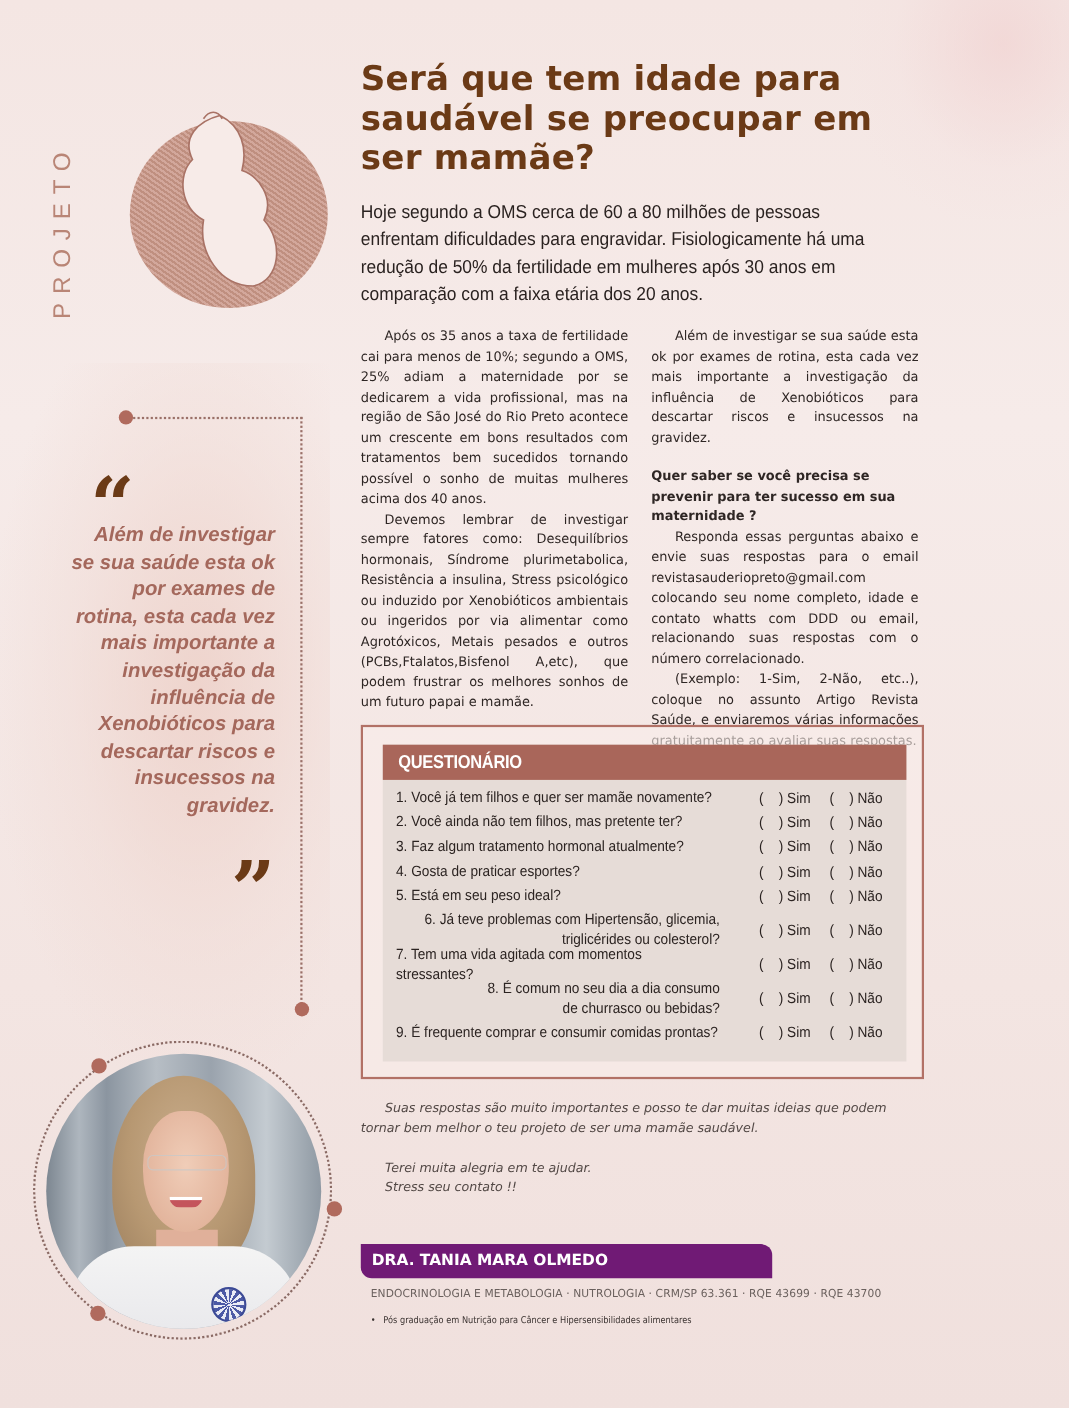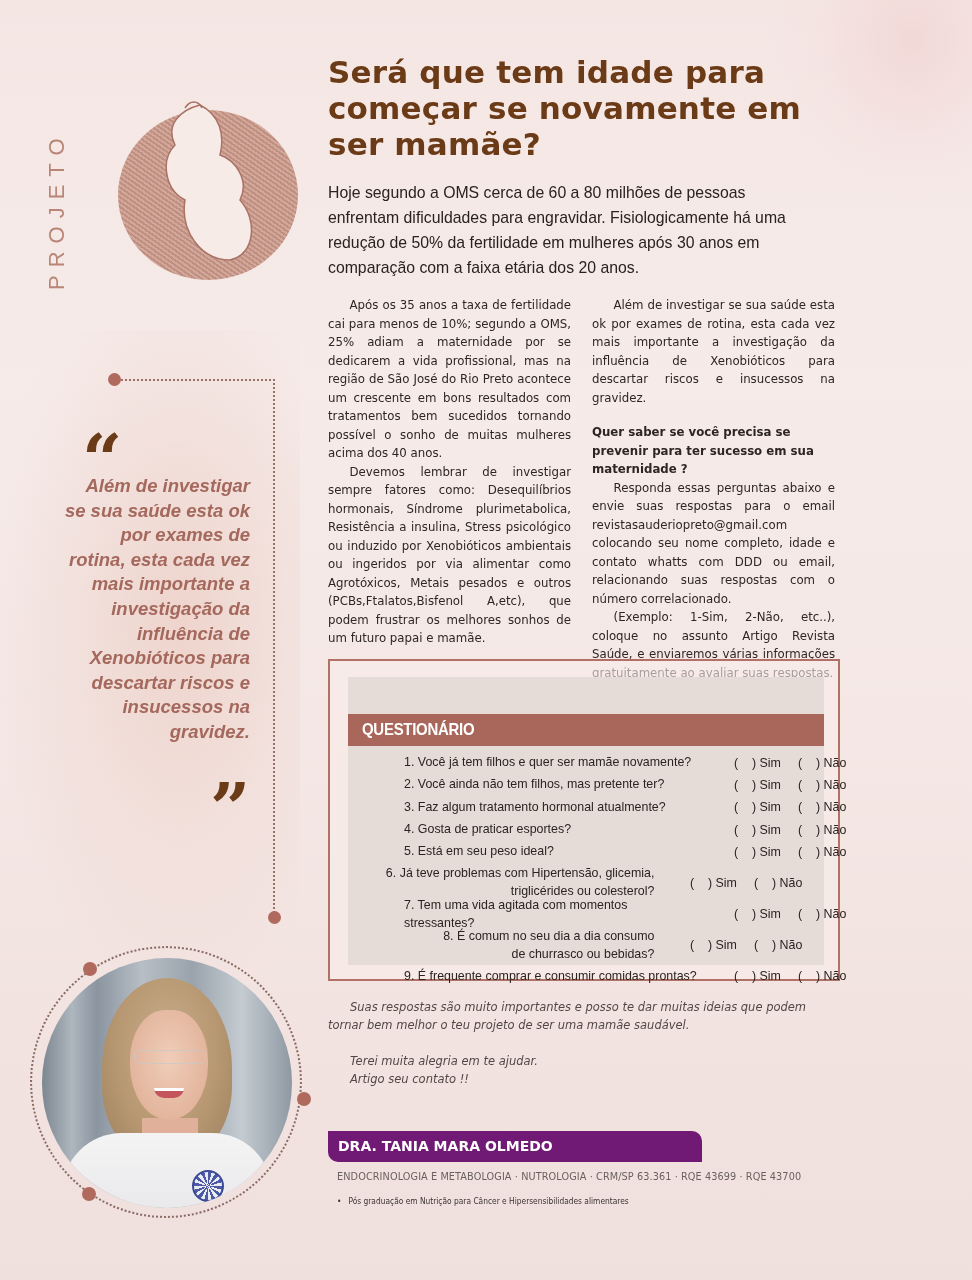--- a/index.html
+++ b/index.html
@@ -90,29 +90,28 @@
     }
     .q-inner {
       position: absolute; left: 18px; top: 16px; width: 476px; height: 288px;
       background: #e6dcd7;
     }
     .q-header {
       height: 32px; background: #a9665a; color: #fff;
       font-family: "Liberation Sans", sans-serif; font-weight: 700; font-size: 17px;
       line-height: 32px; padding-left: 14px; letter-spacing: -0.3px;
       transform-origin: left center;
-      margin-top: 37px;
     }
     .q-header span { display: inline-block; transform: scaleX(0.88); transform-origin: left center; }
     .q-list { padding: 5px 0 0 0; }
     .q-row {
       position: relative; display: flex; align-items: center;
       font-family: "Liberation Sans", sans-serif; font-size: 13.5px; color: #2b2321;
     }
-    .q-row.single { height: 22.3px; margin-left: 44px; }
+    .q-row.single { height: 22.3px; }
     .q-row.double { height: 40px; text-align: right; }
     .q-text { position: absolute; left: 12px; width: 320px; line-height: 18px; transform: scaleX(0.92); transform-origin: left center; }
     .q-sim { position: absolute; left: 342px; transform: scaleX(0.92); transform-origin: left center; white-space: pre; }
     .q-nao { position: absolute; left: 406px; transform: scaleX(0.92); transform-origin: left center; white-space: pre; }
 
     
     .closing {
       position: absolute; left: 328px; top: 998px; width: 515px;
       font-family: "DejaVu Sans", sans-serif; font-style: italic; font-size: 11.5px; line-height: 18px; color: #524845;
     }
@@ -183,21 +182,21 @@
 
 <div class="logo">
   <div class="logo-circle"></div>
   <svg class="logo-baby" viewBox="0 0 120 170">
     <path d="M60 5 C 40 10, 25 25, 35 45 C 20 60, 25 90, 45 100 C 40 130, 60 160, 90 160 C 115 155, 118 120, 100 100 C 110 80, 95 60, 80 55 C 85 35, 80 15, 60 5 Z" fill="#f7ebe8" stroke="#a97265" stroke-width="1.5"></path>
     <path d="M45 8 C 50 0, 58 0, 62 8" fill="none" stroke="#a97265" stroke-width="1.5"></path>
   </svg>
   <div class="logo-projeto">PROJETO</div>
 </div>
 
-<h1 class="title">Será que tem idade para começar se novamente em ser mamãe?</h1>
+<h1 class="title">Será que tem idade para saudável se preocupar em ser mamãe?</h1>
 <p class="lead">Hoje segundo a OMS cerca de 60 a 80 milhões de pessoas enfrentam dificuldades para engravidar. Fisiologicamente há uma redução de 50% da fertilidade em mulheres após 30 anos em comparação com a faixa etária dos 20 anos.</p>
 
 <div class="col col-left">
   <p>Após os 35 anos a taxa de fertilidade cai para menos de 10%; segundo a OMS, 25% adiam a maternidade por se dedicarem a vida profissional, mas na região de São José do Rio Preto acontece um crescente em bons resultados com tratamentos bem sucedidos tornando possível o sonho de muitas mulheres acima dos 40 anos.</p>
   <p>Devemos lembrar de investigar sempre fatores como: Desequilíbrios hormonais, Síndrome plurimetabolica, Resistência a insulina, Stress psicológico ou induzido por Xenobióticos ambientais ou ingeridos por via alimentar como Agrotóxicos, Metais pesados e outros (PCBs,Ftalatos,Bisfenol A,etc), que podem frustrar os melhores sonhos de um futuro papai e mamãe.</p>
 </div>
 <div class="col col-right">
   <p>Além de investigar se sua saúde esta ok por exames de rotina, esta cada vez mais importante a investigação da influência de Xenobióticos para descartar riscos e insucessos na gravidez.</p>
   <p class="sub-head">Quer saber se você precisa se prevenir para ter sucesso em sua maternidade ?</p>
   <p>Responda essas perguntas abaixo e envie suas respostas para o email revistasauderiopreto@gmail.com colocando seu nome completo, idade e contato whatts com DDD ou email, relacionando suas respostas com o número correlacionado.</p>
@@ -262,21 +261,21 @@
         <span class="q-nao">(    ) Não</span>
       </div>
     </div>
   </div>
 </div>
 
 <div class="closing">
   <p class="ind">Suas respostas são muito importantes  e  posso te dar muitas ideias que podem tornar bem melhor o teu projeto de ser uma mamãe saudável.</p>
   <div class="gap"></div>
   <p class="ind">Terei muita alegria em te ajudar.</p>
-  <p class="ind">Artigo seu contato !!</p>
+  <p class="ind">Stress seu contato !!</p>
 </div>
 
 <div class="photo-ring"></div>
 <div class="photo">
   <div class="photo-hair"></div>
   <div class="photo-neck"></div>
   <div class="photo-jacket"></div>
   <div class="photo-face"></div>
   <div class="photo-glasses"></div>
   <div class="photo-smile"></div>

